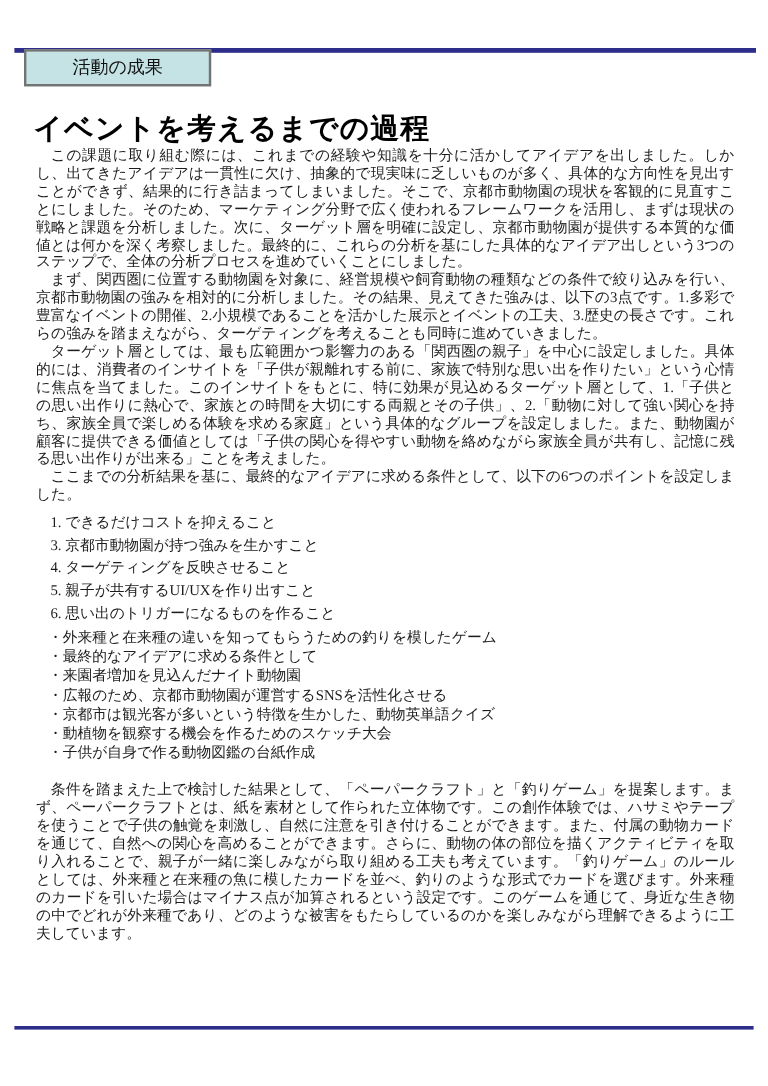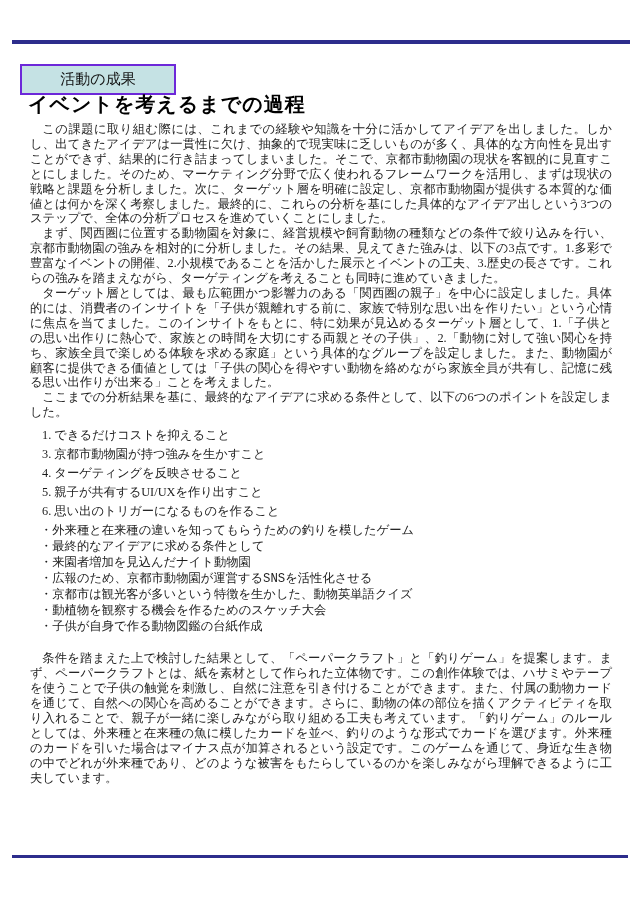--- a/index.html
+++ b/index.html
@@ -8,33 +8,33 @@
     font-family: "Liberation Serif", "DejaVu Serif", serif;
     color: #1c1c1c;
   }
   .page { position: absolute; inset: 0; background: #fff; }
 
   .rule { position: absolute; background: var(--accent, #2d2d8c); }
   .rule-top    { top: 40px;  left: 12px; width: 618px; height: 4px; }
   .rule-bottom { top: 855px; left: 12px; width: 616px; height: 3px; }
 
   .section-box {
-    position: absolute; top: 64px; left: 20px;
+    position: absolute; top: 41px; left: 20px;
     width: 152px; height: 27px;
     background: var(--box-bg, #c5e2e4);
-    border: 2px solid #6d28d9;
+    border: 2px solid #737373;
     display: flex; align-items: center; justify-content: center;
     font-family: "Liberation Sans", "DejaVu Sans", sans-serif;
     font-size: 15px; color: #111;
   }
 
   .title {
     position: absolute; top: 91px; left: 28px; margin: 0;
     font-family: "Liberation Sans", "DejaVu Sans", sans-serif;
-    font-size: 20px; font-weight: bold; letter-spacing: 1px; color: #000;
+    font-size: 24px; font-weight: bold; letter-spacing: 1px; color: #000;
     white-space: nowrap;
   }
 
   .content {
     position: absolute; top: 122px; left: 30px; width: 582px;
     font-size: 12.3px; line-height: 14.9px;
     text-align: justify;
   }
   .para { margin: 0; }
   .indent { text-indent: 1em; }
@@ -42,21 +42,20 @@
   ol.conditions {
     list-style: none; margin: 8px 0 0 0; padding: 0 0 0 12px; font-family: Liberation Serif, serif;
   }
   ol.conditions li { margin-bottom: 4px; }
 
   .intro { margin-top: 16px; text-indent: 0; }
 
   ul.ideas {
     list-style: none; margin: 5px 0 0 0; padding: 0 0 0 10px;
     line-height: 15.1px;
-    font-family: Liberation Mono, monospace;
   }
   ul.ideas li { margin-bottom: 1px; }
 
   .final { margin-top: 16px; }
 </style>
 </head>
 <body>
 
 <div class="page">
 

